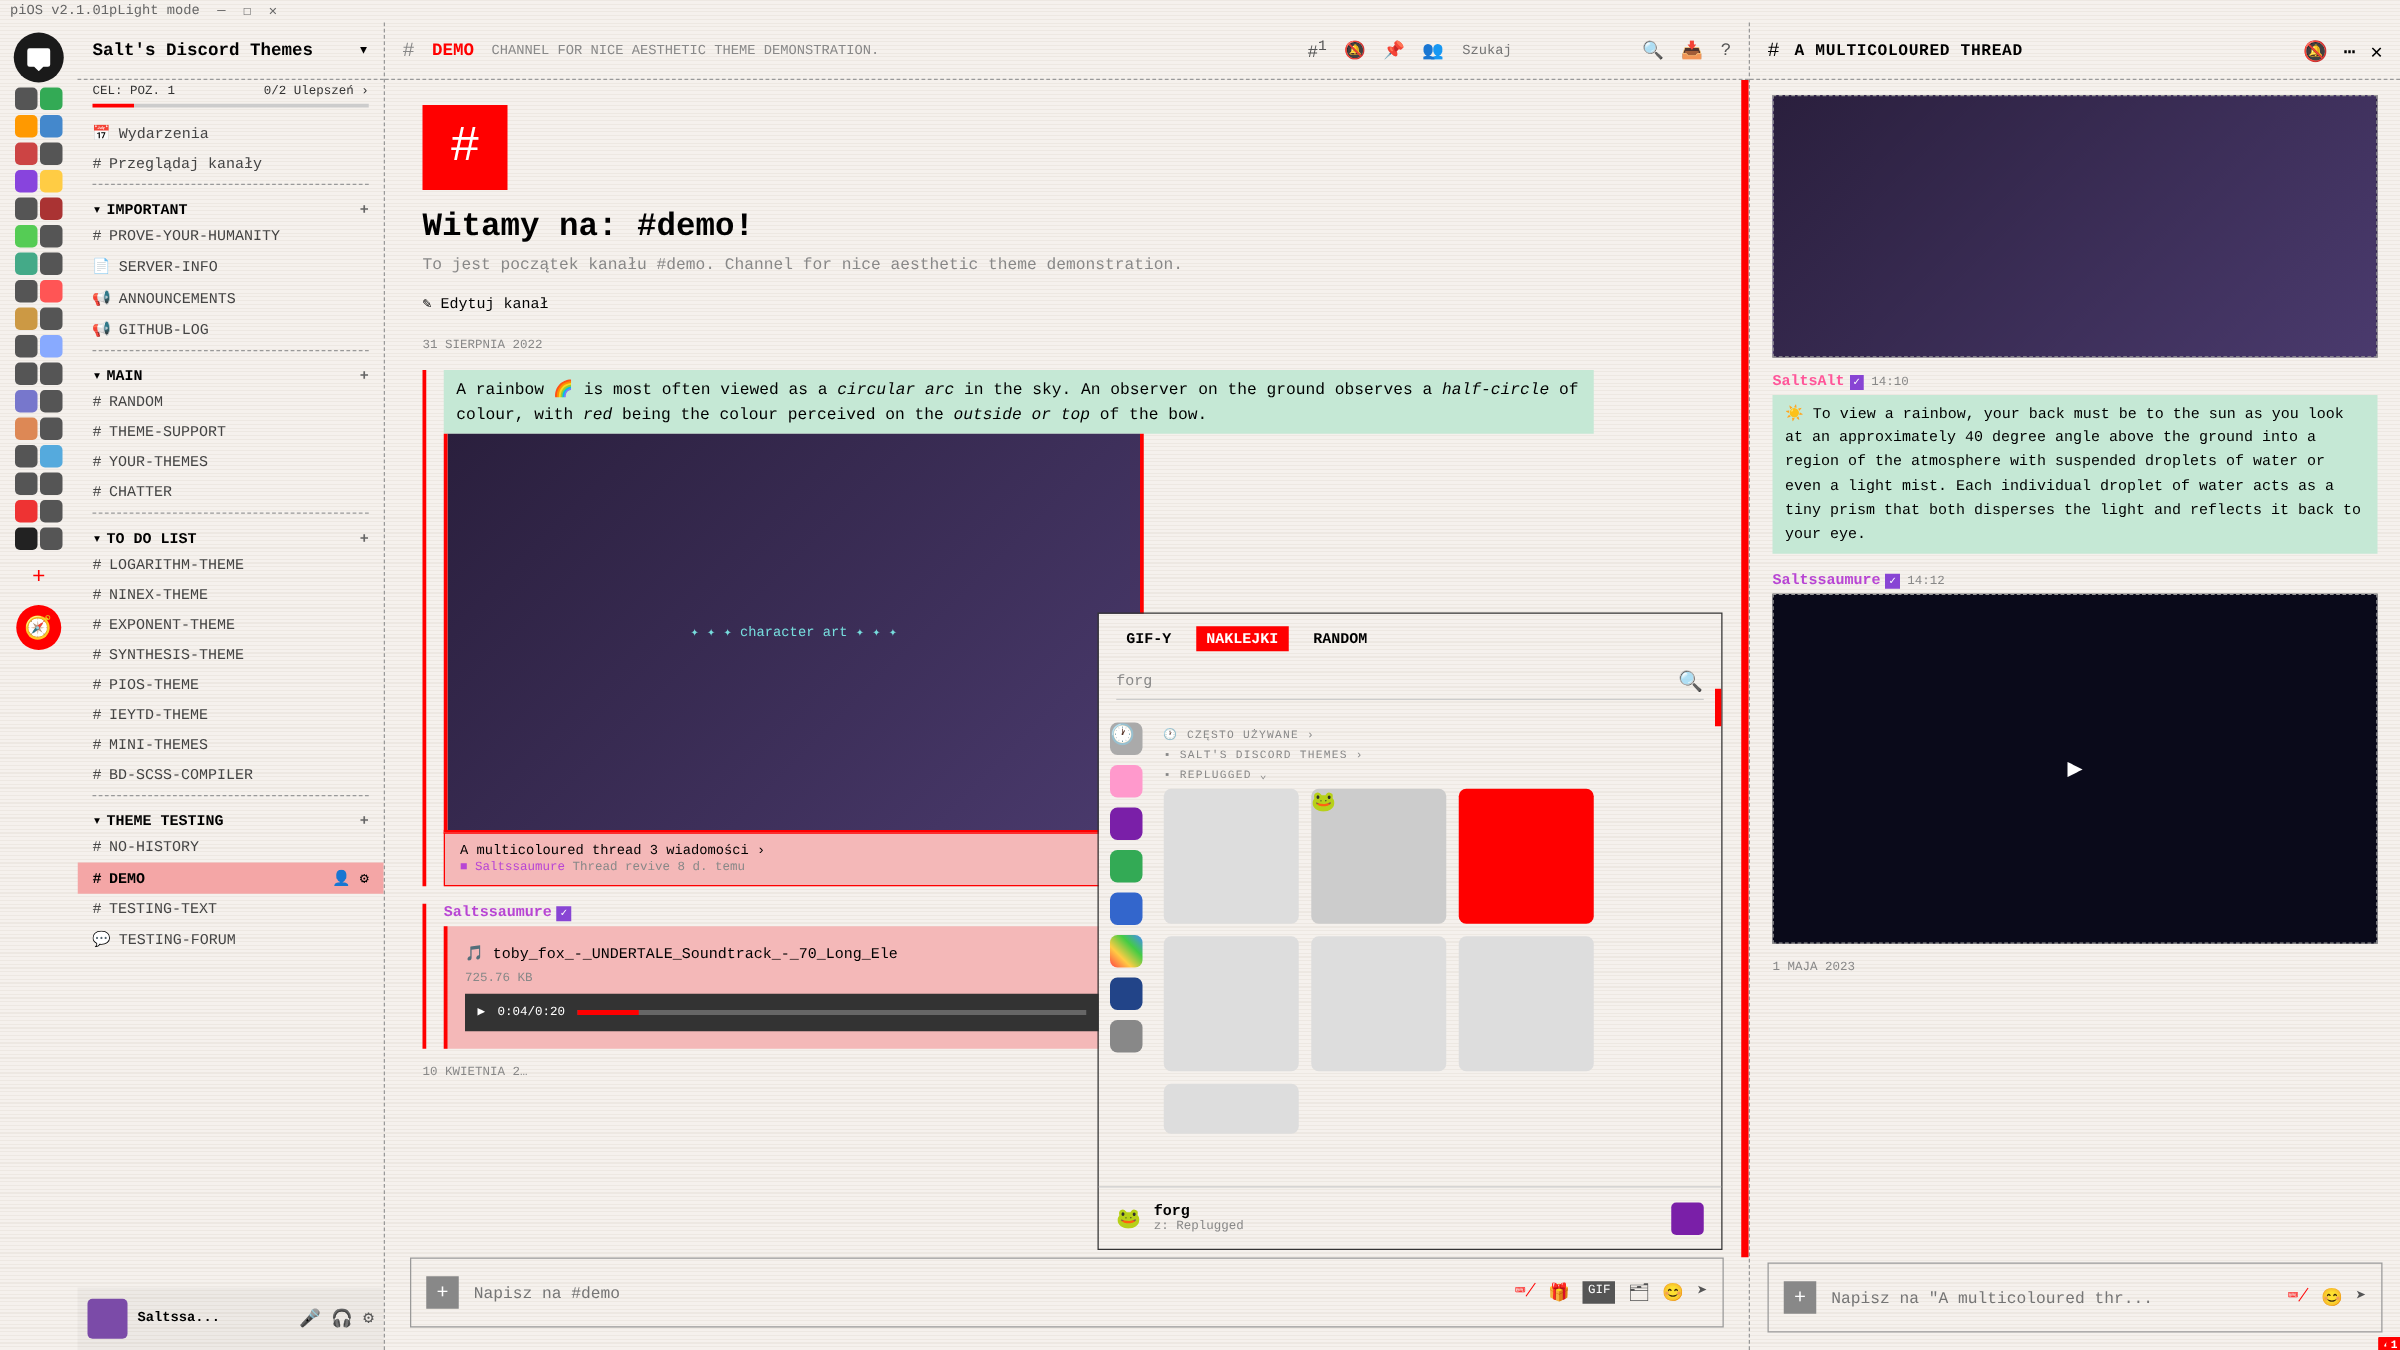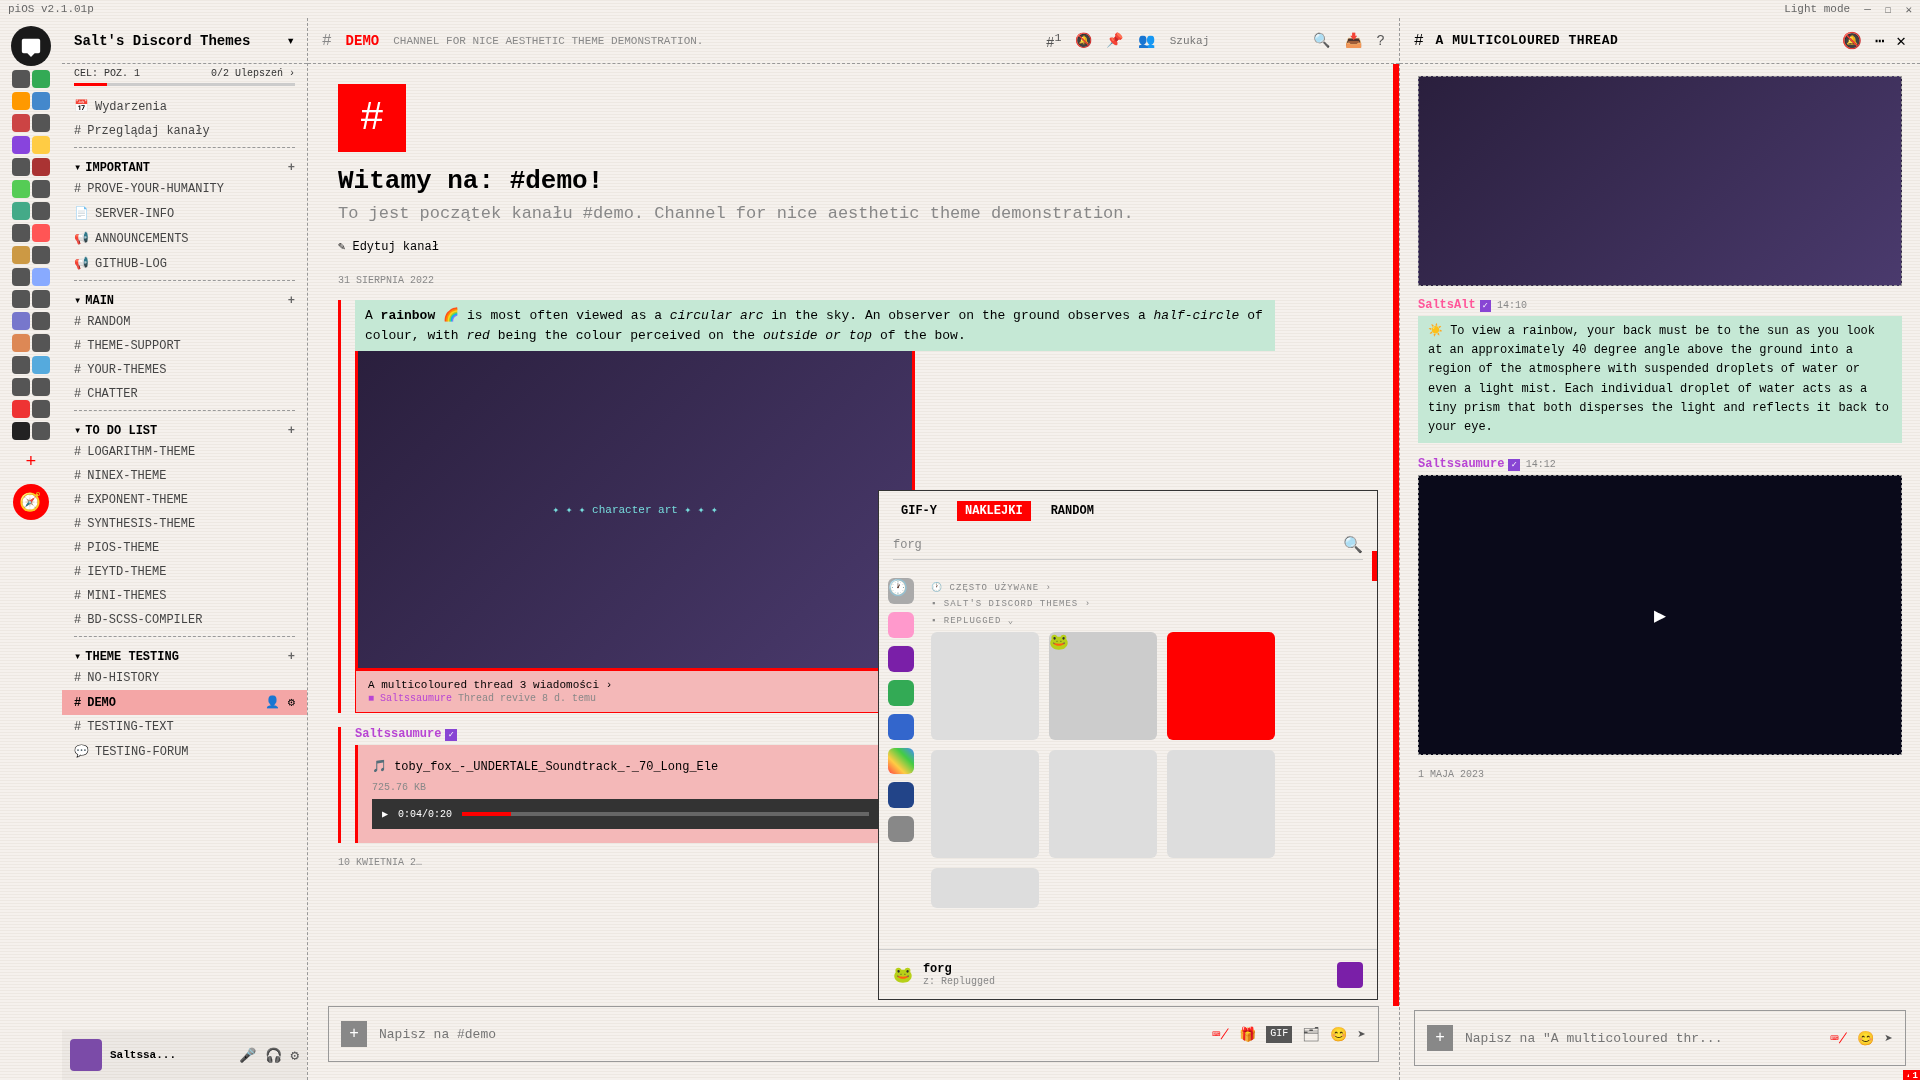--- a/index.html
+++ b/index.html
@@ -1,17 +1,17 @@
 <!DOCTYPE html>
 <html><head>
 <meta charset="utf-8">
 <style>
 *{margin:0;padding:0;box-sizing:border-box;font-family:'Courier New',monospace}
 body{width:1920px;height:1080px;background:repeating-linear-gradient(0deg,#f5f1ed 0px,#f5f1ed 2px,#ede8e2 2px,#ede8e2 3px);overflow:hidden;position:relative}
-.titlebar{height:18px;display:flex;justify-content:space-between;align-items:center;padding:0 8px;font-size:11px;color:#666}
+.titlebar{height:18px;display:flex;align-items:center;padding:0 8px;font-size:11px;color:#666}
 .titlebar-right{display:flex;gap:14px;align-items:center}
 .layout{display:flex;height:calc(100% - 18px)}
 .col-servers{width:62px;display:flex;flex-direction:column;align-items:center;padding-top:8px;gap:4px}
 .srv-icon{width:40px;height:40px;background:#333;border-radius:8px;display:flex;align-items:center;justify-content:center;color:#fff;position:relative;cursor:pointer}
 .srv-icon.dm{border-radius:50%;background:#1a1a1a}
 .srv-pair{display:flex;gap:2px}
 .srv-pair .mini{width:18px;height:18px;background:#555;border-radius:4px}
 .srv-badge{position:absolute;bottom:-2px;right:-2px;background:#ff0000;color:#fff;font-size:9px;padding:1px 4px;font-weight:bold}
 .srv-add,.srv-compass{width:36px;height:36px;border-radius:50%;display:flex;align-items:center;justify-content:center;font-size:18px}
 .srv-add{color:#ff0000}
@@ -34,31 +34,31 @@
 .col-main{flex:1;display:flex;flex-direction:column;border-left:1px dashed #999;border-right:1px dashed #999}
 .ch-header{height:46px;display:flex;align-items:center;padding:0 14px;gap:14px;border-bottom:1px dashed #999}
 .ch-header .name{color:#ff0000;font-weight:bold;font-size:14px}
 .ch-header .topic{color:#888;font-size:11px}
 .ch-header .hbtns{margin-left:auto;display:flex;align-items:center;gap:14px;font-size:14px;color:#555}
 .search-box{width:130px;height:24px;background:transparent;border:none;font-family:inherit;font-size:11px;color:#888}
 .messages{flex:1;overflow-y:auto;padding:20px 30px;position:relative}
 .welcome{margin-bottom:20px}
 .welcome-icon{width:68px;height:68px;background:#ff0000;color:#fff;font-size:40px;display:flex;align-items:center;justify-content:center;margin-bottom:14px}
 .welcome h1{font-size:26px;margin-bottom:8px}
-.welcome p{color:#888;font-size:17px;margin-bottom:14px}
+.welcome p{color:#888;font-size:13px;margin-bottom:14px}
 .edit-link{font-size:12px;color:#000}
 .date-divider{text-align:left;font-size:10px;color:#888;margin:14px 0}
 .msg{margin-bottom:14px;border-left:3px solid #ff0000;padding-left:14px;position:relative}
 .msg-head{font-size:12px;margin-bottom:4px}
 .msg-head .author{color:#b845d4;font-weight:bold}
 .msg-head .tag{background:#8845d4;color:#fff;font-size:9px;padding:1px 3px;margin-left:4px}
 .msg-head .time{color:#888;font-size:10px;margin-left:6px}
 .msg-body{background:#c5e8d5;padding:6px 10px;font-size:13px;line-height:1.5;max-width:920px}
 .msg-body em{font-style:italic}
-.msg-body b{font-weight:bold}
+.msg-body b{font-weight:normal}
 .msg-img{width:560px;height:320px;background:linear-gradient(135deg,#2a1f3d,#4a3a6d);border:3px solid #ff0000;border-top:none;display:flex;align-items:center;justify-content:center;color:#7dd;font-size:11px}
 .thread-chip{background:#f4b8b8;padding:8px 12px;margin-top:-1px;width:560px;border:1px solid #ff0000;font-size:11px}
 .thread-chip .sub{color:#b845d4;font-size:10px;margin-top:2px}
 .audio-embed{background:#f4b8b8;padding:14px;width:560px;border-left:3px solid #ff0000}
 .audio-file{font-size:12px;margin-bottom:8px}
 .audio-player{background:#333;height:30px;display:flex;align-items:center;padding:0 10px;gap:10px;color:#fff;font-size:10px}
 .audio-bar{flex:1;height:4px;background:#666}
 .audio-bar .fill{height:100%;width:12%;background:#ff0000}
 .scroll-ind{position:absolute;right:0;top:0;width:6px;height:100%;background:#ff0000}
 .composer{height:56px;margin:0 20px 18px;border:1px solid #999;display:flex;align-items:center;padding:0 12px;gap:12px}

